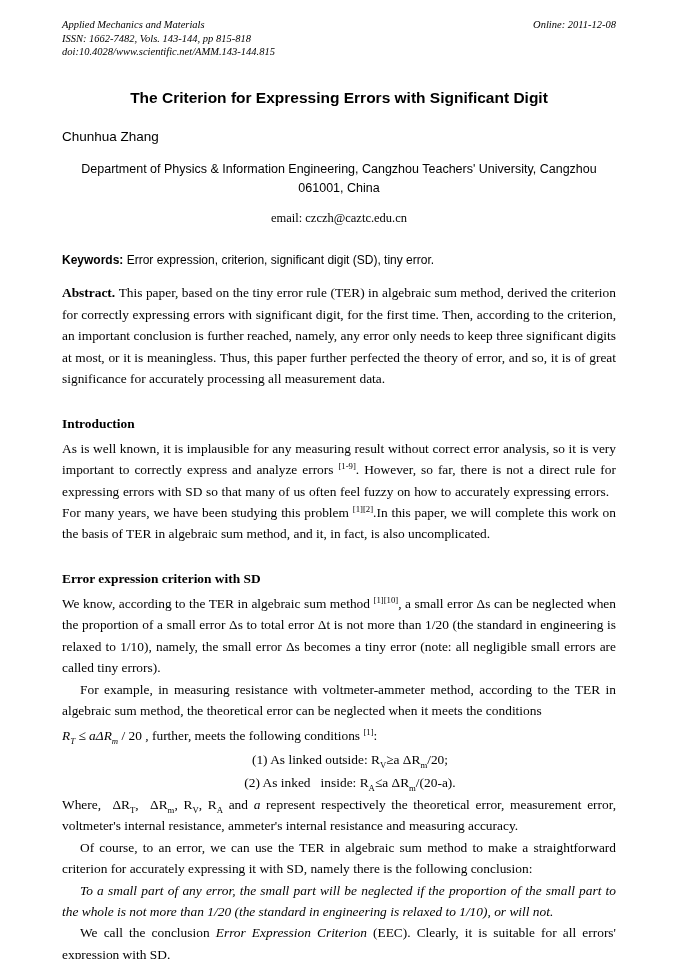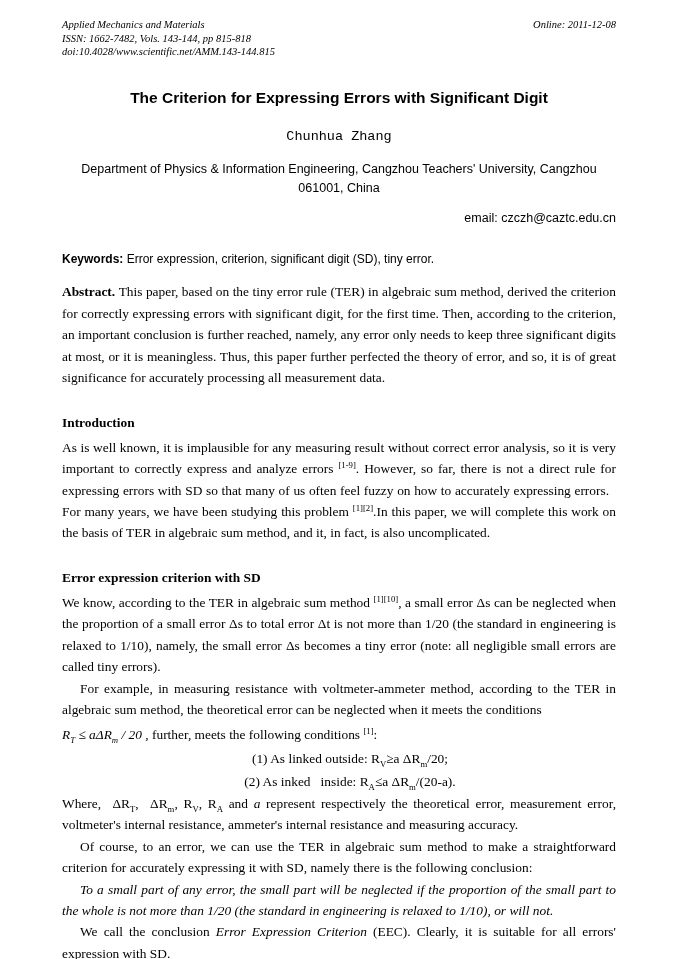--- a/index.html
+++ b/index.html
@@ -10,26 +10,26 @@
     padding: 18px 62px 10px 62px;
     overflow: hidden; position: relative;
   }
   .header { display: flex; justify-content: space-between; align-items: flex-start;
     font-family: "Liberation Serif", serif; font-style: italic;
     font-size: 10.5px; line-height: 1.3; }
   .header-left div { white-space: nowrap; }
   .header-right { white-space: nowrap; }
   .title { font-family: "Liberation Sans", sans-serif; font-size: 15.5px; font-weight: bold;
     text-align: center; margin-top: 30px; }
-  .author { font-family: Liberation Mono, monospace; font-size: 13.5px;
-    text-align: center; margin-top: 22px; }
+  .author { font-family: Liberation Sans, sans-serif; font-size: 13.5px;
+    text-align: left; margin-top: 22px; }
   .affiliation { font-family: "Liberation Sans", sans-serif; font-size: 12.5px;
     text-align: center; margin-top: 16px; line-height: 1.55; padding: 0 6px; }
-  .email { font-family: Liberation Sans, sans-serif; font-size: 12.5px;
-    text-align: right; margin-top: 12px; }
+  .email { font-family: Liberation Serif, serif; font-size: 12.5px;
+    text-align: center; margin-top: 12px; }
   .keywords { font-family: "Liberation Sans", sans-serif; font-size: 12px;
     margin-top: 26px; line-height: 1.4; }
   .body-par { font-family: "Liberation Serif", serif; font-size: 13.4px;
     line-height: 1.6; text-align: justify; }
   .abstract { margin-top: 14px; }
   .section-heading { font-family: "Liberation Serif", serif; font-size: 13.4px;
     font-weight: bold; margin-top: 26px; margin-bottom: 6px; }
   .indent { text-indent: 18px; }
   .formula { margin-top: 4px; margin-bottom: 2px; }
   .list-item { padding-left: 22px; text-align: center; margin-top: 2px; }
@@ -61,21 +61,21 @@
   <p class="keywords"><span style="font-weight: bold;">Keywords: </span><span>Error expression, criterion, significant digit (SD), tiny error.</span></p>
 
   <p class="body-par abstract"><span style="font-weight: bold;">Abstract. </span><span>This paper, based on the tiny error rule (TER) in algebraic sum method, derived the criterion for correctly expressing errors with significant digit, for the first time. Then, according to the criterion, an important conclusion is further reached, namely, any error only needs to keep three significant digits at most, or it is meaningless. Thus, this paper further perfected the theory of error, and so, it is of great significance for accurately processing all measurement data.</span></p>
 
   <h2 class="section-heading">Introduction</h2>
   <p class="body-par"><span>As is well known, it is implausible for any measuring result without correct error analysis, so it is very important to correctly express and analyze errors </span><sup>[1-9]</sup><span>. However, so far, there is not a direct rule for expressing errors with SD so that many of us often feel fuzzy on how to accurately expressing errors.&nbsp;&nbsp; For many years, we have been studying this problem </span><sup>[1][2]</sup><span>.In this paper, we will complete this work on the basis of TER in algebraic sum method, and it, in fact, is also uncomplicated.</span></p>
 
   <h2 class="section-heading">Error expression criterion with SD</h2>
   <p class="body-par"><span>We know, according to the TER in algebraic sum method </span><sup>[1][10]</sup><span>, a small error Δs can be neglected when the proportion of a small error Δs to total error Δt is not more than 1/20 (the standard in engineering is relaxed to 1/10), namely, the small error Δs becomes a tiny error (note: all negligible small errors are called tiny errors).</span></p>
   <p class="body-par indent"><span>For example, in measuring resistance with voltmeter-ammeter method, according to the TER in algebraic sum method, the theoretical error can be neglected when it meets the conditions</span></p>
-  <p class="body-par formula"><span style="font-style: italic;">R</span><sub style="font-style: italic;">T</sub><span style="font-style: italic;"> ≤ a</span><span style="font-style: italic;">ΔR</span><sub style="font-style: italic;">m</sub><span style="font-style: italic;"> / 20</span><span> , further, meets the following conditions </span><sup>[1]</sup><span>:</span></p>
+  <p class="body-par formula"><span style="font-style: italic;">R</span><sub style="font-style: italic;">T</sub><span style="font-style: italic;"> ≤ a</span><span style="font-style: italic;">ΔR</span><sub style="font-style: italic;">m</sub><span style=""> / 20</span><span> , further, meets the following conditions </span><sup>[1]</sup><span>:</span></p>
   <p class="body-par list-item"><span>(1) As linked outside: R</span><sub>V</sub><span>≥a&nbsp;</span><span>ΔR</span><sub>m</sub><span>/20;</span></p>
   <p class="body-par list-item"><span>(2) As inked&nbsp;&nbsp;&nbsp;inside: R</span><sub>A</sub><span>≤a&nbsp;</span><span>ΔR</span><sub>m</sub><span>/(20-a).</span></p>
   <p class="body-par"><span>Where,&nbsp; ΔR</span><sub>T</sub><span>,&nbsp; ΔR</span><sub>m</sub><span>, R</span><sub>V</sub><span>, R</span><sub>A</sub><span> and </span><span style="font-style: italic;">a</span><span> represent respectively the theoretical error, measurement error, voltmeter's internal resistance, ammeter's internal resistance and measuring accuracy.</span></p>
   <p class="body-par indent"><span>Of course, to an error, we can use the TER in algebraic sum method to make a straightforward criterion for accurately expressing it with SD, namely there is the following conclusion:</span></p>
   <p class="body-par indent"><span style="font-style: italic;">To a small part of any error, the small part will be neglected if the proportion of the small part to the whole is not more than 1/20 (the standard in engineering is relaxed to 1/10), or will not.</span></p>
   <p class="body-par indent"><span>We call the conclusion </span><span style="font-style: italic;">Error Expression Criterion</span><span> (EEC). Clearly, it is suitable for all errors' expression with SD.</span></p>
 
 </div>
 
 </body></html>

